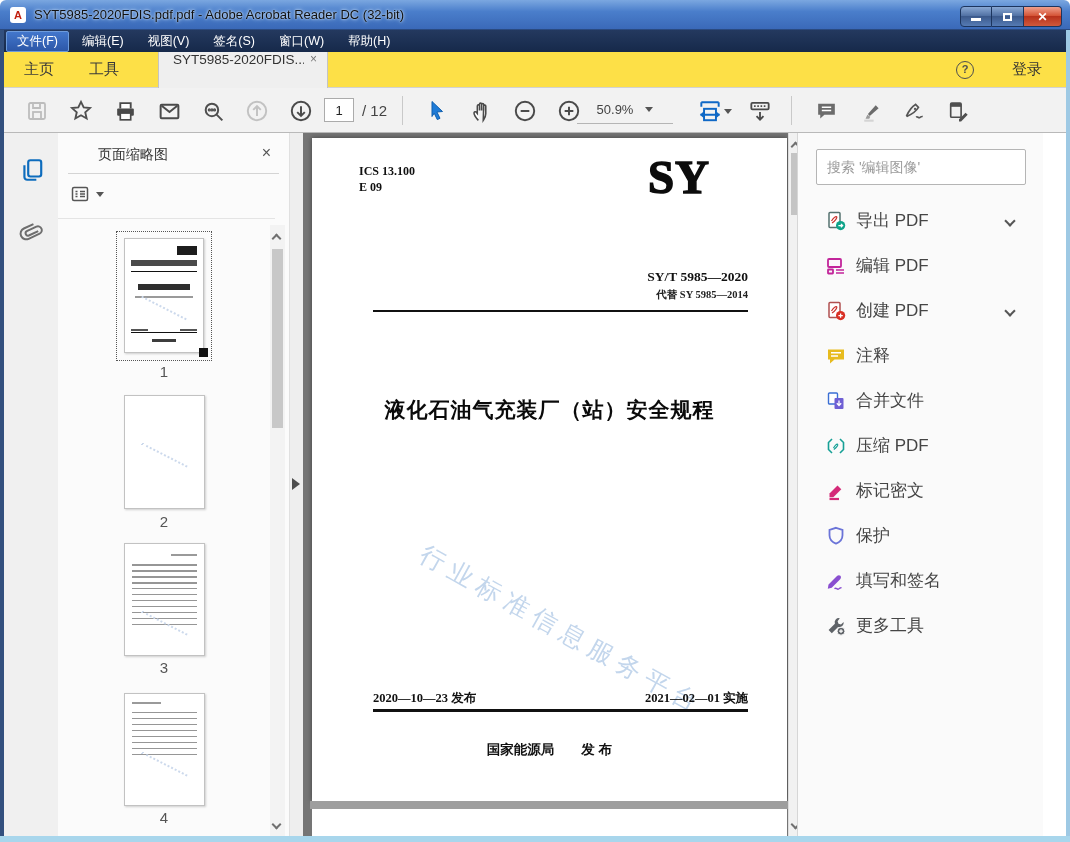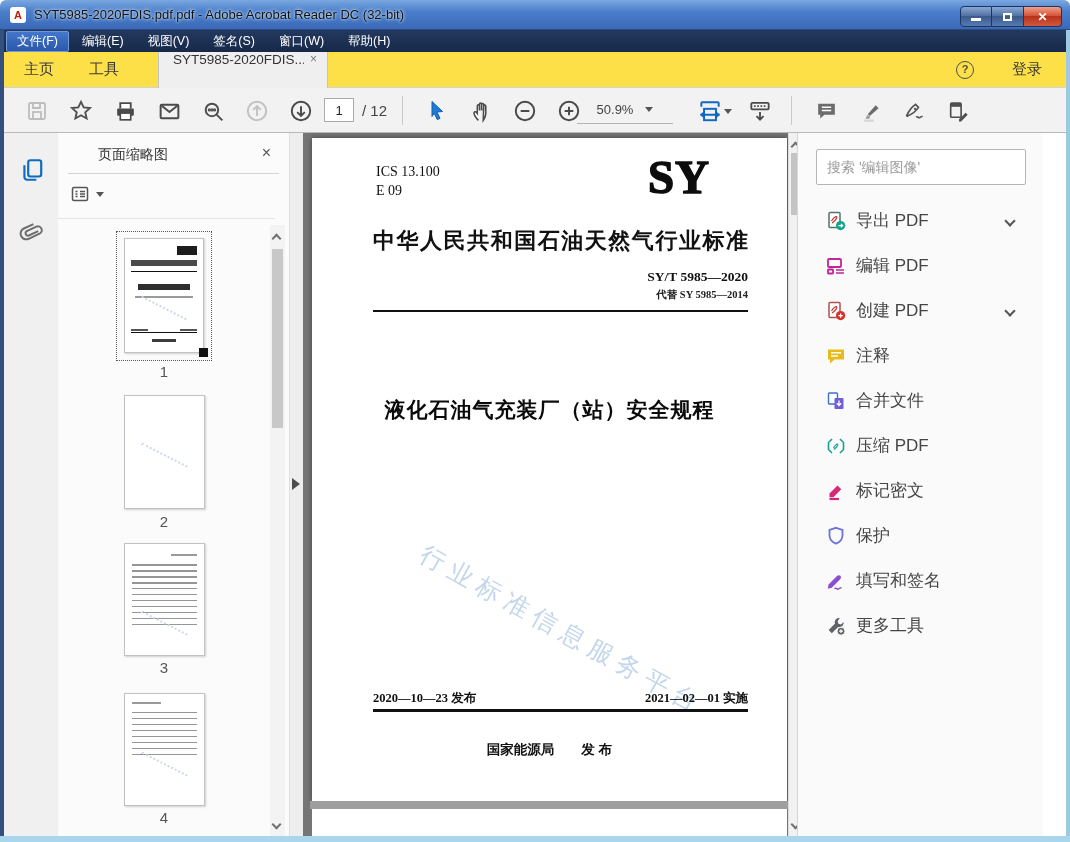--- a/index.html
+++ b/index.html
@@ -105,21 +105,21 @@
     box-shadow:0 0 5px rgba(0,0,0,.45); }
   .page-gap { position:absolute; left:7px; top:668px; width:479px; height:8px; background:#9e9e9e; }
   .page-next { position:absolute; left:9px; top:676px; width:475px; height:27px; background:#fff; }
   .doc-scroll { position:absolute; right:0; top:0; width:15px; height:703px; background:#f1f1f1; border-left:1px solid #ddd; }
   .ds-up { position:absolute; left:3px; top:10px; }
   .ds-down { position:absolute; left:3px; bottom:8px; }
   .ds-thumb { position:absolute; left:2px; top:20px; width:11px; height:62px; background:#c4c4c4; }
 
   
   .serif { font-family:"Liberation Serif", serif; }
-  .ics { position:absolute; left:64px; top:25px; font-size:14px; font-weight:normal; line-height:1.35; color:#111; }
+  .ics { position:absolute; left:47px; top:25px; font-size:12px; font-weight:bold; line-height:1.35; color:#111; }
   .sy-logo { position:absolute; right:77px; top:16px; font-family:"Liberation Serif",serif; font-size:47px;
     font-weight:900; color:#0c0c0c; line-height:1; letter-spacing:1px; -webkit-text-stroke:1.5px #0c0c0c; }
   .std-heading { position:absolute; left:61px; top:88px; width:375px; font-size:22px; font-weight:bold;
     color:#111; text-align:justify; text-align-last:justify; font-family:"Liberation Serif",serif; }
   .std-num { position:absolute; right:39px; top:131px; font-size:13.5px; font-weight:bold; color:#111; }
   .std-rep { position:absolute; right:39px; top:150px; font-size:10.5px; font-weight:bold; color:#222; }
   .hr1 { position:absolute; left:61px; top:172px; width:375px; height:2px; background:#111; }
   .cn-title { position:absolute; left:0; top:258px; width:100%; text-align:center; font-size:21px;
     font-weight:bold; color:#0a0a0a; letter-spacing:1px; }
   .en-title { position:absolute; left:0; top:300px; width:100%; text-align:center; font-size:11px;
@@ -387,21 +387,20 @@
       <span class="tri" style="left:2px; top:345px"></span>
     </div>
 
     <div class="doc-area">
       <div class="page">
         <div class="ics serif">
           <div>ICS 13.100</div>
           <div>E 09</div>
         </div>
         <div class="sy-logo">SY</div>
-        <div class="std-heading">中华人民共和国石油天然气行业标准</div>
         <div class="std-num serif">SY/T 5985—2020</div>
         <div class="std-rep serif">代替 SY 5985—2014</div>
         <div class="hr1"></div>
         <div class="cn-title">液化石油气充装厂（站）安全规程</div>
         <div class="watermark">行业标准信息服务平台</div>
         <div class="date-l serif">2020—10—23 发布</div>
         <div class="date-r serif">2021—02—01 实施</div>
         <div class="hr2"></div>
         <div class="publisher">国家能源局　　发 布</div>
       </div>

